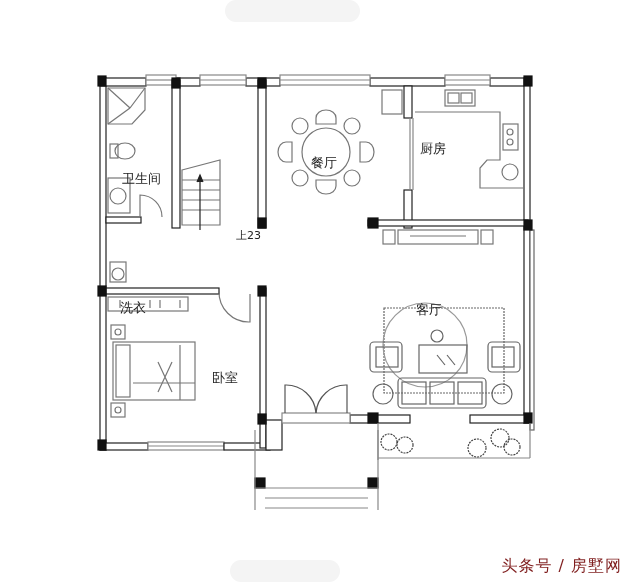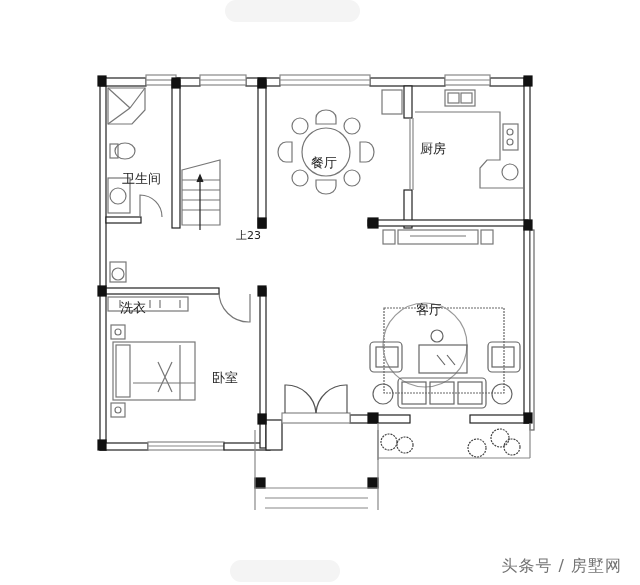--- a/index.html
+++ b/index.html
@@ -1,20 +1,20 @@
 <!DOCTYPE html>
 <html><head>
 <meta charset="utf-8">
 <style>
   html,body{margin:0;padding:0;background:#fff;}
   body{width:640px;height:585px;position:relative;overflow:hidden;font-family:"DejaVu Sans",sans-serif;}
   #plan{position:absolute;left:0;top:0;}
   .lbl{position:absolute;font-size:13px;color:#222;white-space:nowrap;}
   .lbl.small{font-size:11px;}
-  .wm{position:absolute;right:18px;bottom:8px;font-size:16px;color:#737373;letter-spacing:1px;}
+  .wm{position:absolute;right:18px;bottom:8px;font-size:16px;color:#7f1d1d;letter-spacing:1px;}
   .blot{position:absolute;background:#f4f4f4;border-radius:20px;}
 </style>
 </head>
 <body>
 
 <div class="blot" style="left:225px;top:0;width:135px;height:22px;"></div>
 <div class="blot" style="left:230px;top:560px;width:110px;height:22px;"></div>
 
 <svg id="plan" width="640" height="585" viewBox="0 0 640 585" xmlns="http://www.w3.org/2000/svg">
   <g fill="none" stroke="#222" stroke-width="1.2">

